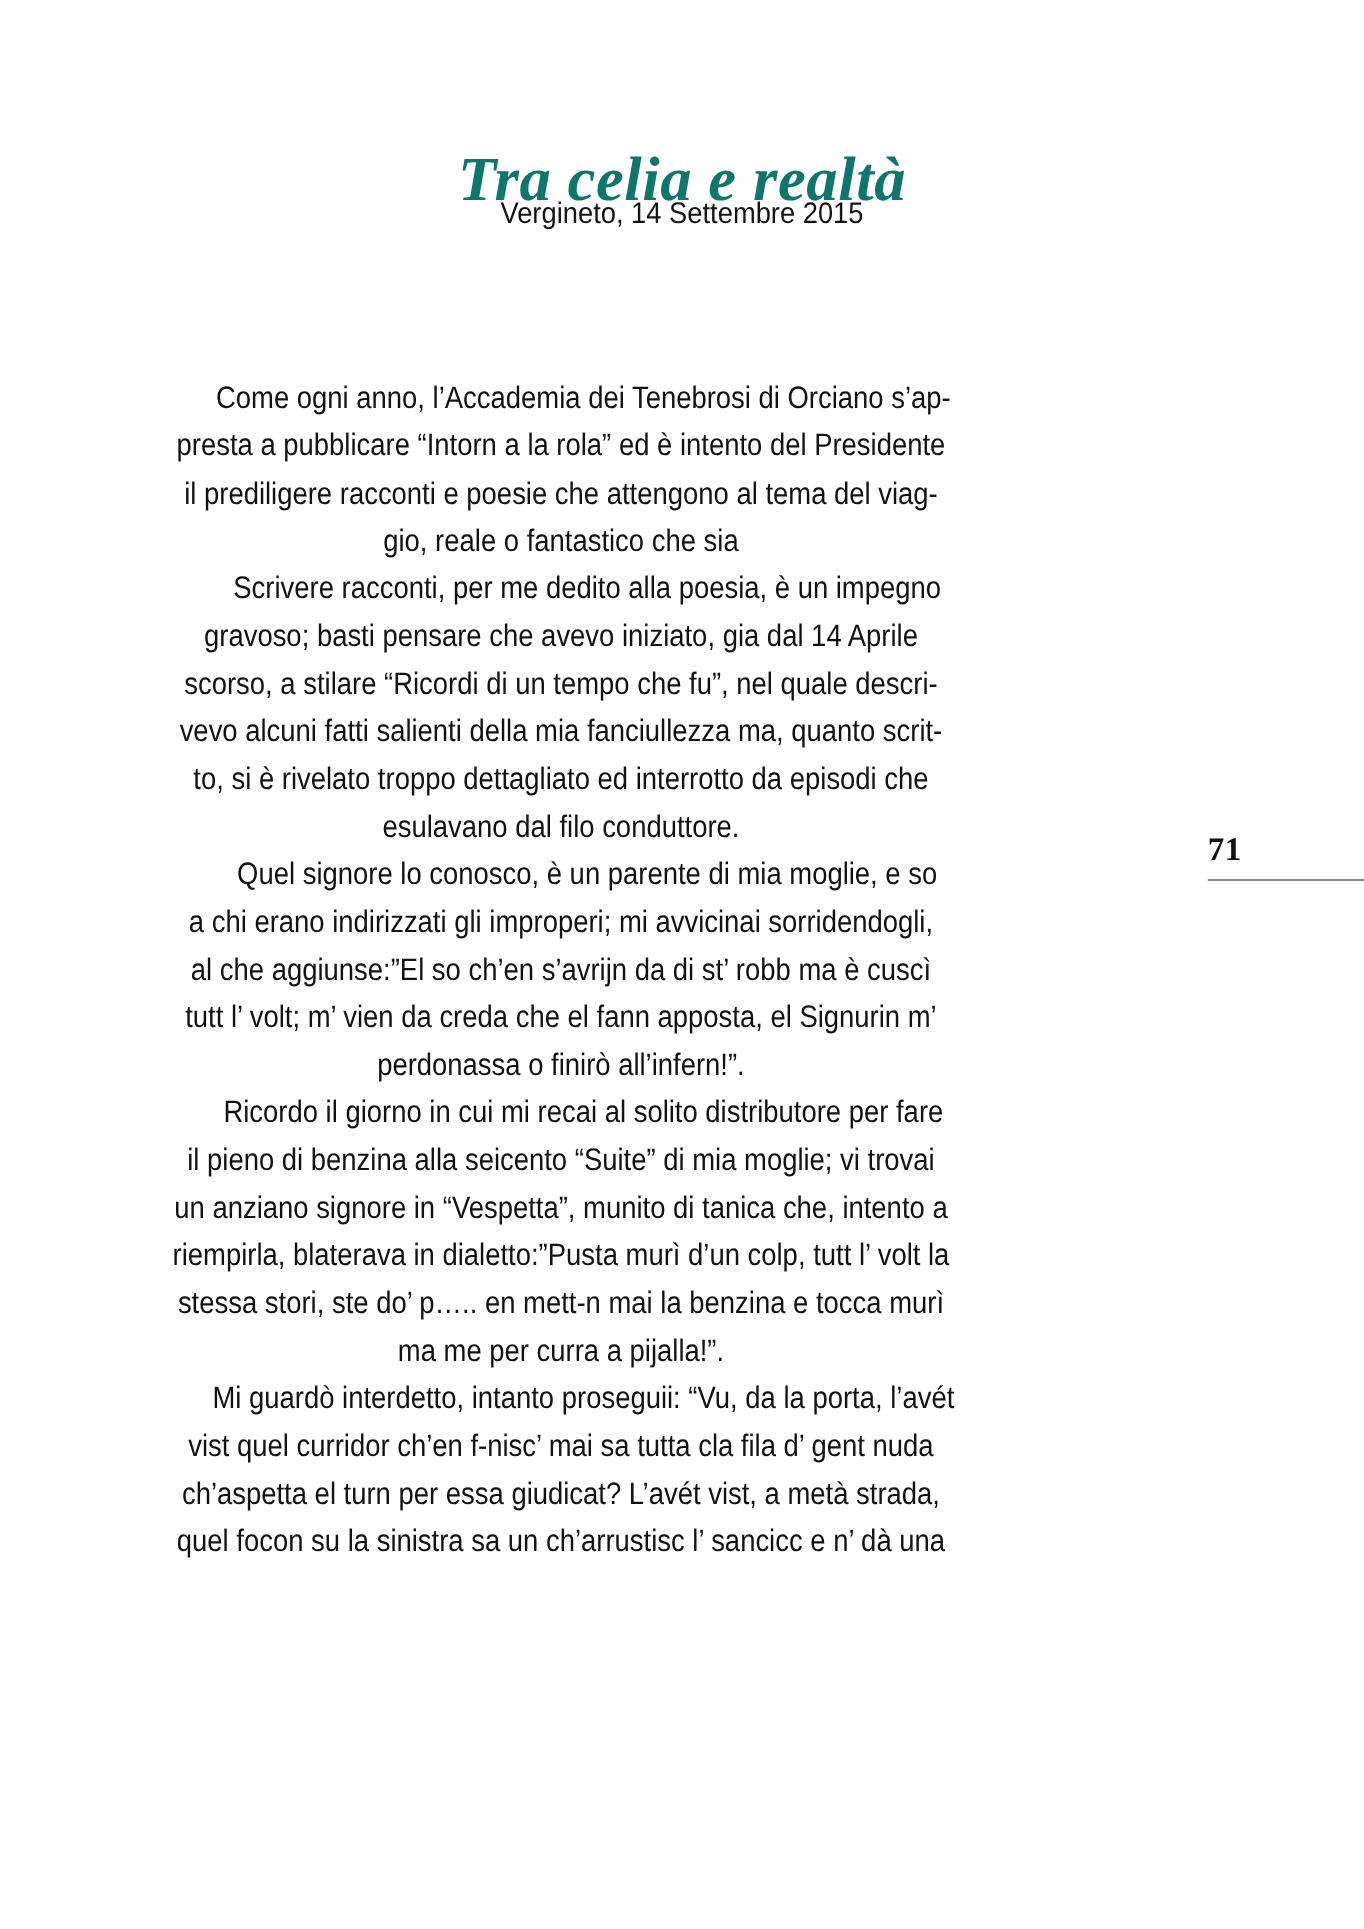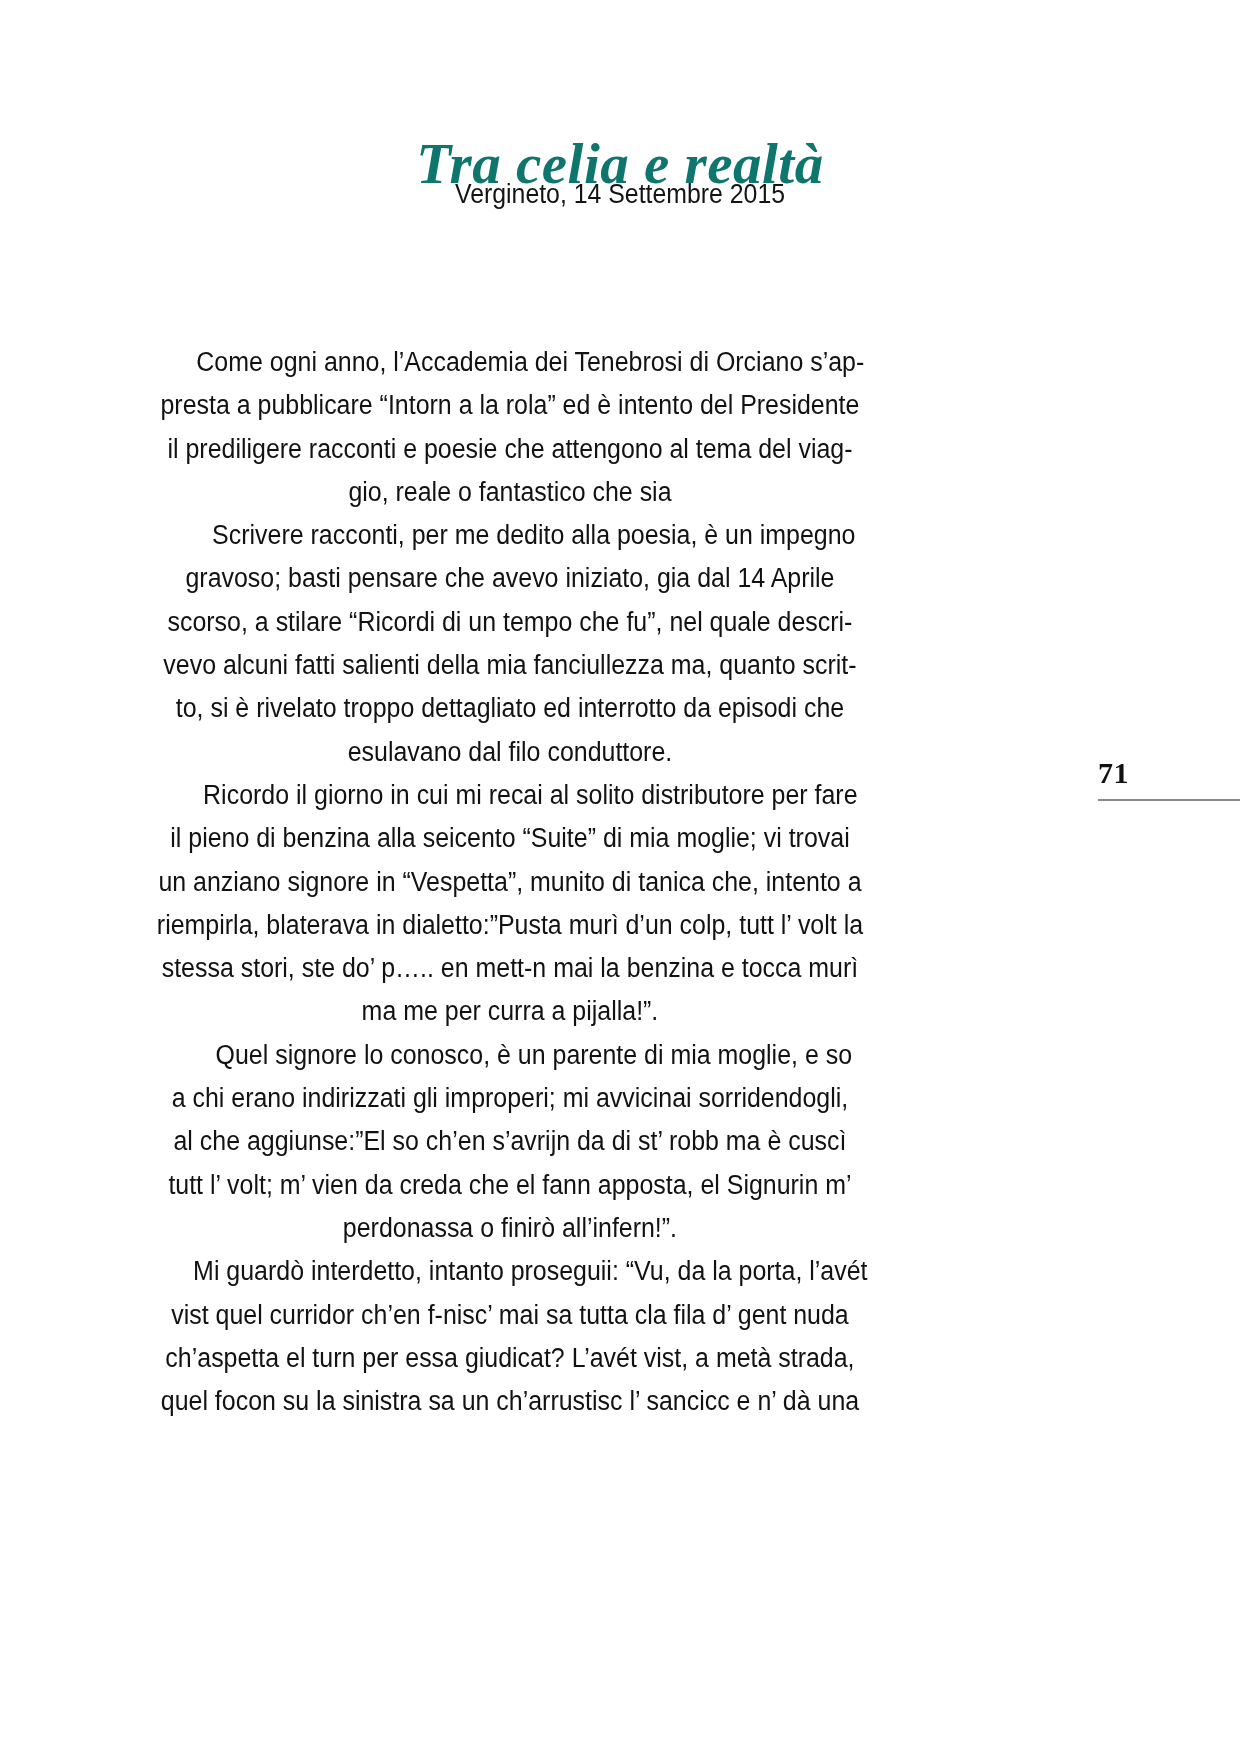--- a/index.html
+++ b/index.html
@@ -122,33 +122,33 @@
       </div>
     <div class="para-block">
         <span class="ln ind"> Scrivere racconti, per me dedito alla poesia, è un impegno</span>
         <span class="ln">gravoso; basti pensare che avevo iniziato, gia dal 14 Aprile</span>
         <span class="ln">scorso, a stilare “Ricordi di un tempo che fu”, nel quale descri-</span>
         <span class="ln">vevo alcuni fatti salienti della mia fanciullezza ma, quanto scrit-</span>
         <span class="ln">to, si è rivelato troppo dettagliato ed interrotto da episodi che</span>
         <span class="ln">esulavano dal filo conduttore.</span>
       </div>
     <div class="para-block">
+        <span class="ln ind"> Quel signore lo conosco, è un parente di mia moglie, e so</span>
+        <span class="ln">a chi erano indirizzati gli improperi; mi avvicinai sorridendogli,</span>
+        <span class="ln">al che aggiunse:”El so ch’en s’avrijn da di st’ robb ma è cuscì</span>
+        <span class="ln">tutt l’ volt; m’ vien da creda che el fann apposta, el Signurin m’</span>
+        <span class="ln">perdonassa o finirò all’infern!”.</span>
+      </div>
+    <div class="para-block">
         <span class="ln ind">Ricordo il giorno in cui mi recai al solito distributore per fare</span>
         <span class="ln">il pieno di benzina alla seicento “Suite” di mia moglie; vi trovai</span>
         <span class="ln">un anziano signore in “Vespetta”, munito di tanica che, intento a</span>
         <span class="ln">riempirla, blaterava in dialetto:”Pusta murì d’un colp, tutt l’ volt la</span>
         <span class="ln">stessa stori, ste do’ p….. en mett-n mai la benzina e tocca murì</span>
         <span class="ln">ma me per curra a pijalla!”.</span>
-      </div>
-    <div class="para-block">
-        <span class="ln ind"> Quel signore lo conosco, è un parente di mia moglie, e so</span>
-        <span class="ln">a chi erano indirizzati gli improperi; mi avvicinai sorridendogli,</span>
-        <span class="ln">al che aggiunse:”El so ch’en s’avrijn da di st’ robb ma è cuscì</span>
-        <span class="ln">tutt l’ volt; m’ vien da creda che el fann apposta, el Signurin m’</span>
-        <span class="ln">perdonassa o finirò all’infern!”.</span>
       </div>
     <div class="para-block">
         <span class="ln ind">Mi guardò interdetto, intanto proseguii: “Vu, da la porta, l’avét</span>
         <span class="ln">vist quel curridor ch’en f-nisc’ mai sa tutta cla fila d’ gent nuda</span>
         <span class="ln">ch’aspetta el turn per essa giudicat? L’avét vist, a metà strada,</span>
         <span class="ln">quel focon su la sinistra sa un ch’arrustisc l’ sancicc e n’ dà una</span>
       </div>
   </div>
 
 </div>

